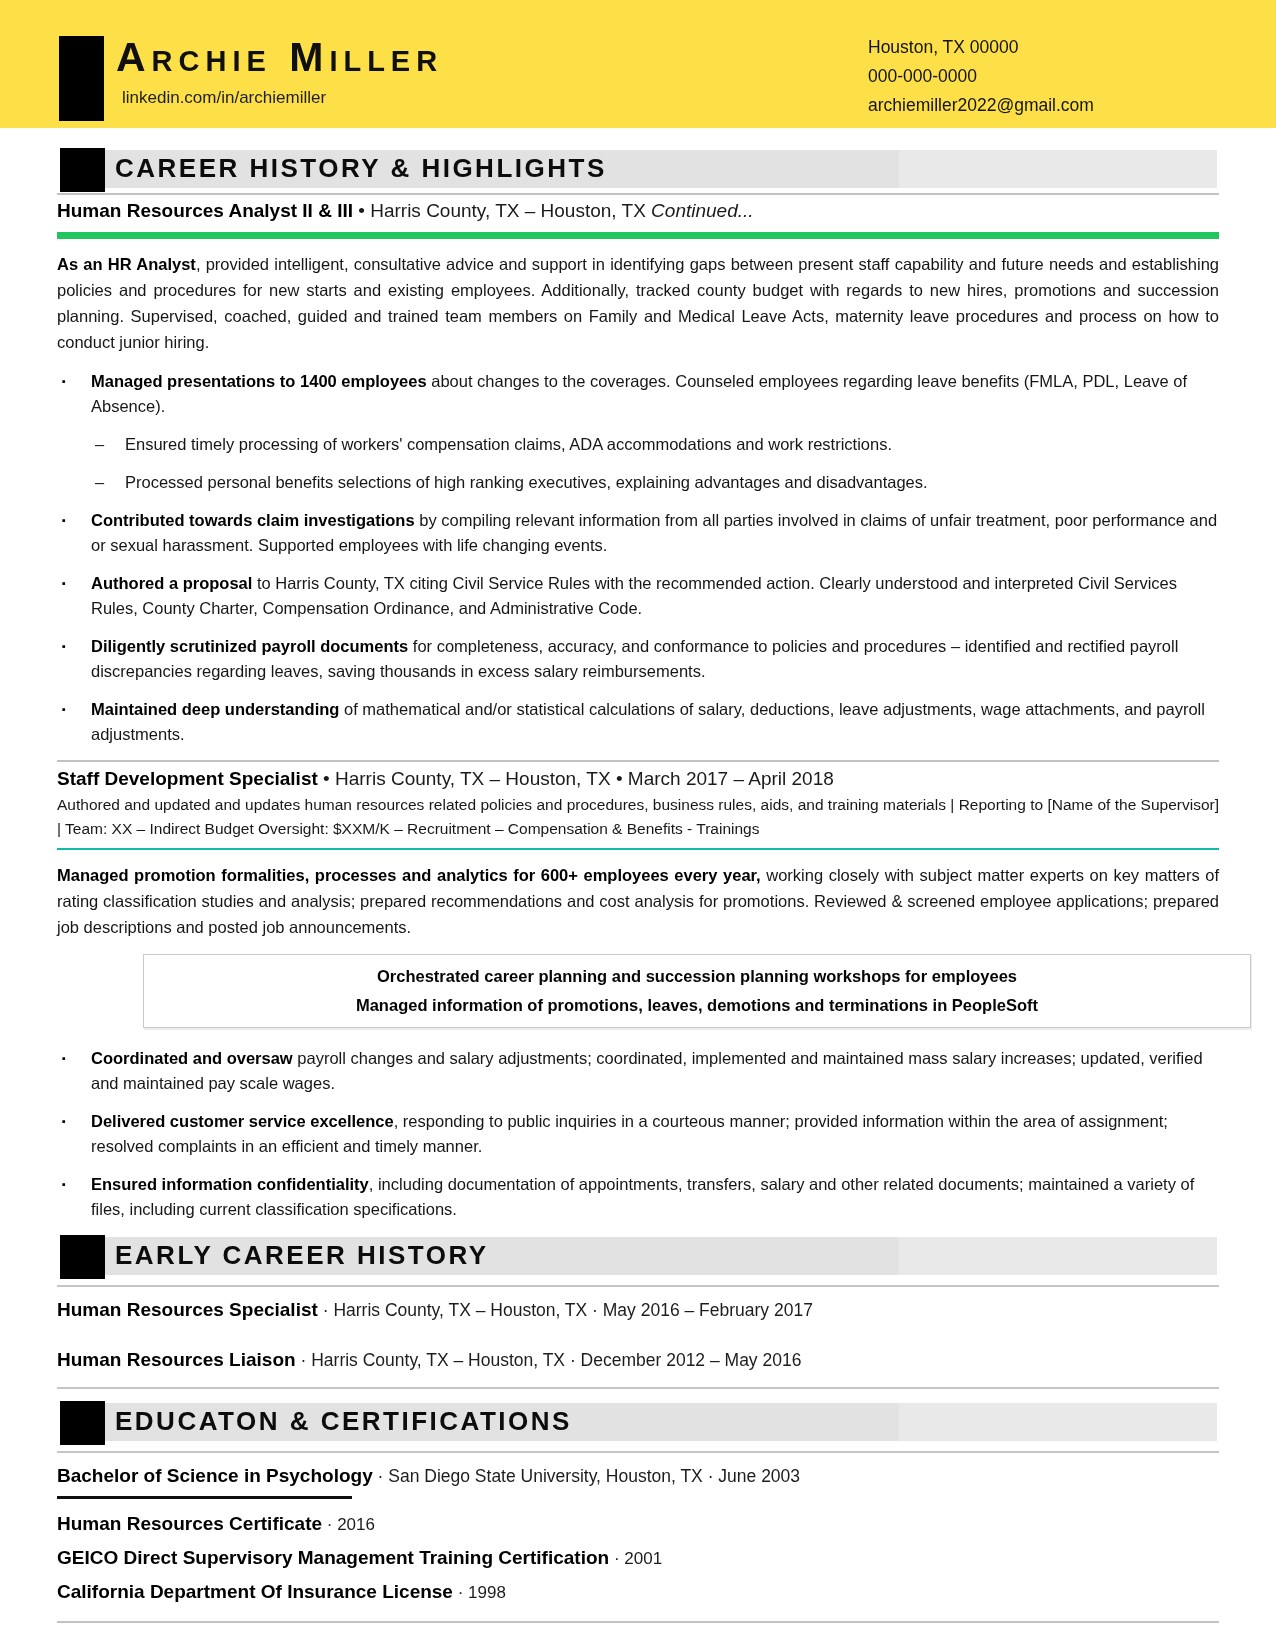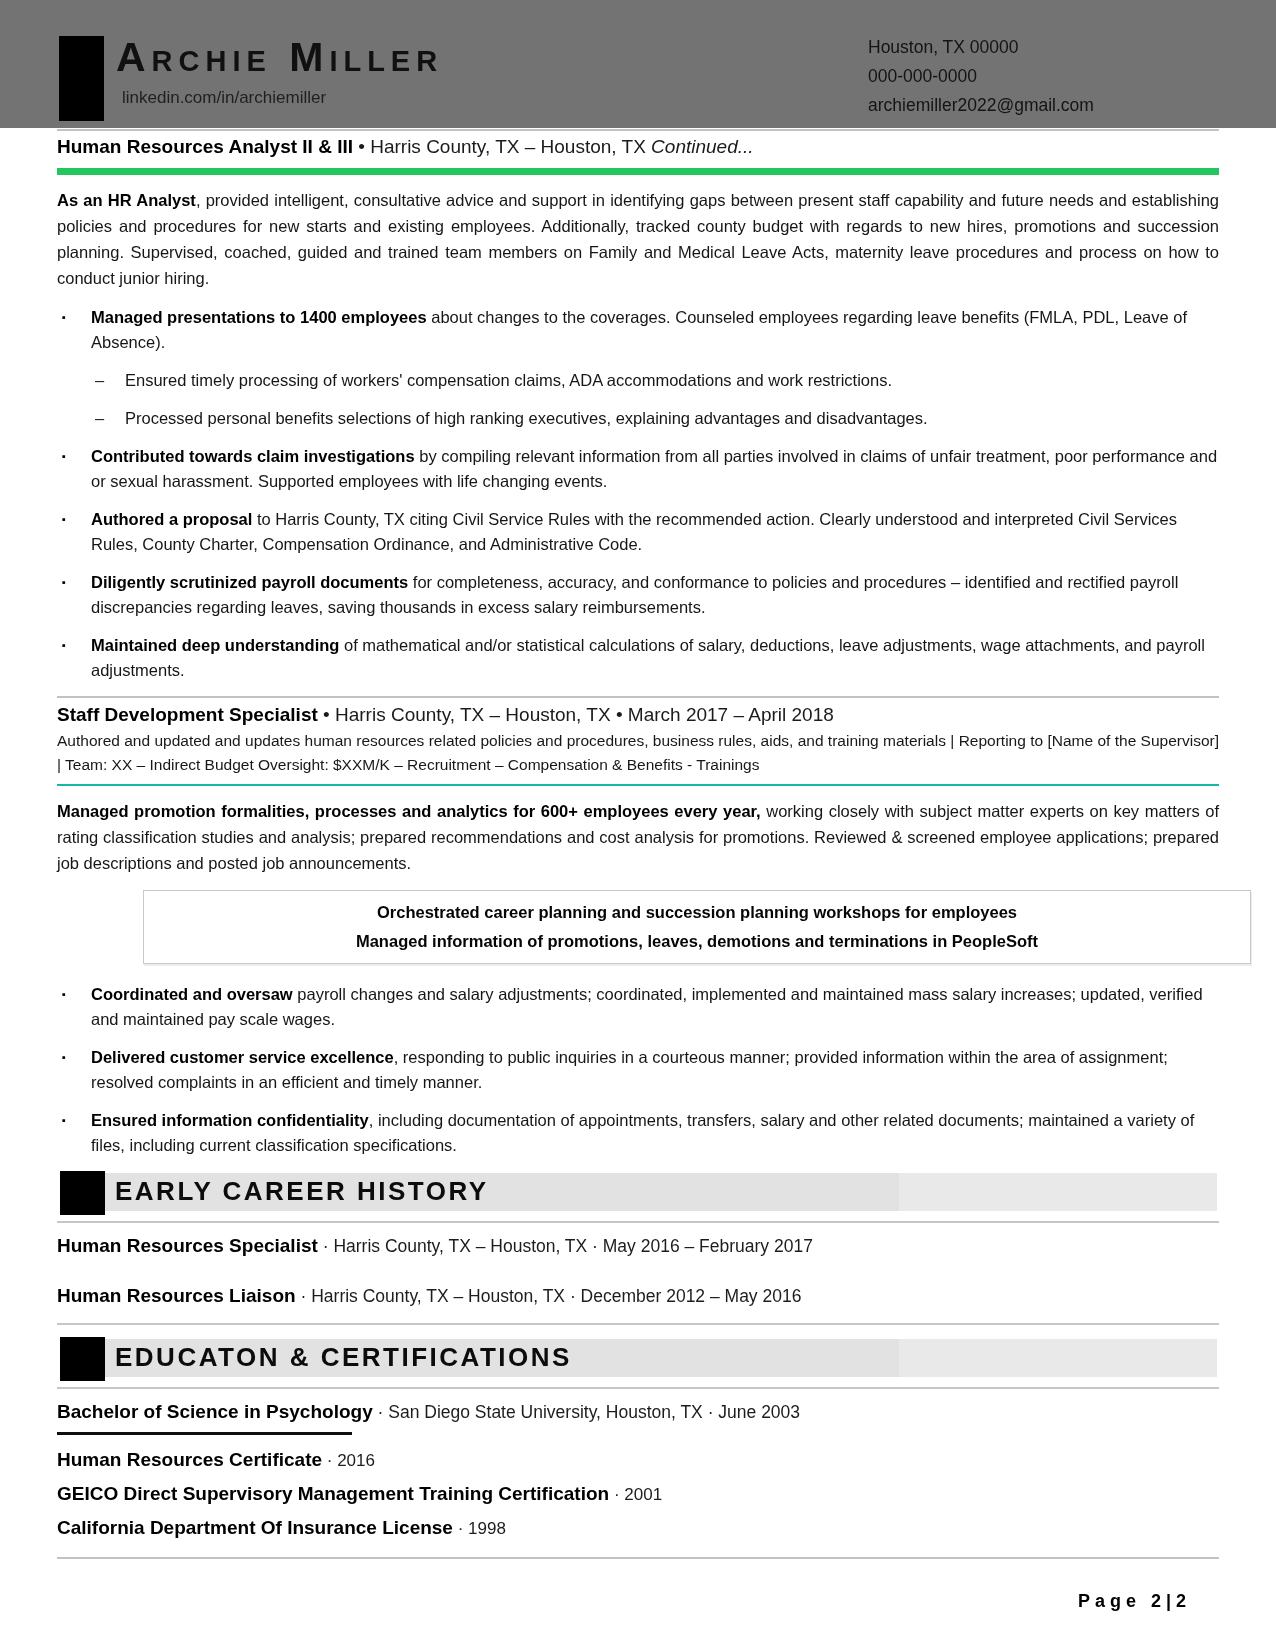--- a/index.html
+++ b/index.html
@@ -3,21 +3,21 @@
 <meta charset="utf-8">
 <style>
   * { box-sizing: border-box; }
   html,body { margin:0; padding:0; }
   body {
     width:1276px; height:1651px; background:#ffffff; position:relative; overflow:hidden;
     font-family:"Liberation Sans", sans-serif; color:#1b1b1b;
     -webkit-font-smoothing:antialiased;
   }
   
-  .top-band { position:absolute; top:0; left:0; width:1276px; height:128px; background:#737373; }
+  .top-band { position:absolute; top:0; left:0; width:1276px; height:128px; background:#fde047; }
   .accent-rect { position:absolute; left:59px; top:36px; width:45px; height:85px; background:#000; }
   .name {
     position:absolute; left:116px; top:34px;
     font-variant:small-caps; font-weight:700; font-size:41px; letter-spacing:6px; color:#101010;
     white-space:nowrap;
   }
   .linkedin { position:absolute; left:122px; top:88px; font-size:17px; color:#1f1f1f; }
   .contact { position:absolute; left:868px; top:33px; font-size:17.5px; line-height:29px; color:#141414; }
 
   
@@ -99,20 +99,25 @@
     <div class="linkedin">linkedin.com/in/archiemiller</div>
     <div class="contact">
       <div>Houston, TX 00000</div>
       <div>000-000-0000</div>
       <div>archiemiller2022@gmail.com</div>
     </div>
   </header>
 
   <main class="content">
 
+    <div class="section-bar">
+      <div class="bar"></div>
+      <div class="sq"></div>
+      <div class="stitle">CAREER HISTORY &amp; HIGHLIGHTS</div>
+    </div>
 
     <div class="title-row">
       <strong>Human Resources Analyst II &amp; III</strong><span> • Harris County, TX – Houston, TX </span><em>Continued...</em>
     </div>
 
     <p class="para"><strong>As an HR Analyst</strong><span>, provided intelligent, consultative advice and support in identifying gaps between present staff capability and future needs and establishing policies and procedures for new starts and existing employees. Additionally, tracked county budget with regards to new hires, promotions and succession planning. Supervised, coached, guided and trained team members on Family and Medical Leave Acts, maternity leave procedures and process on how to conduct junior hiring.</span></p>
 
     <div class="bullets">
       <div class="bullet">
         <span class="mk">▪</span>

